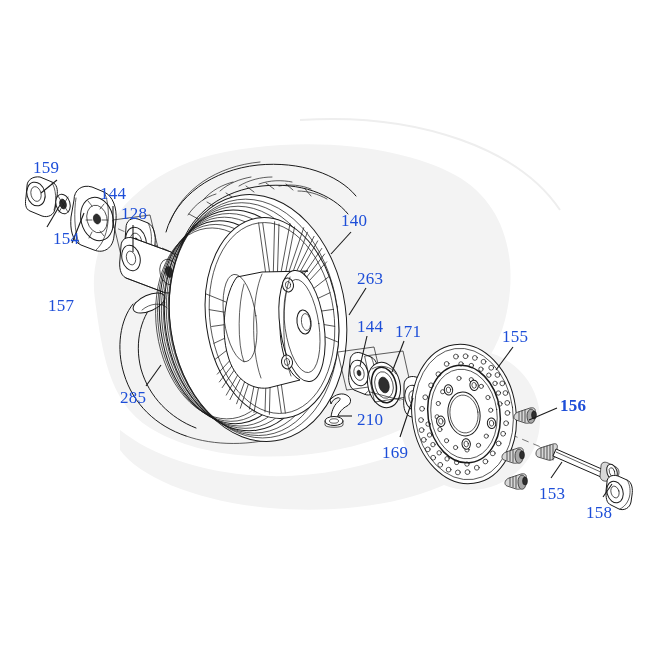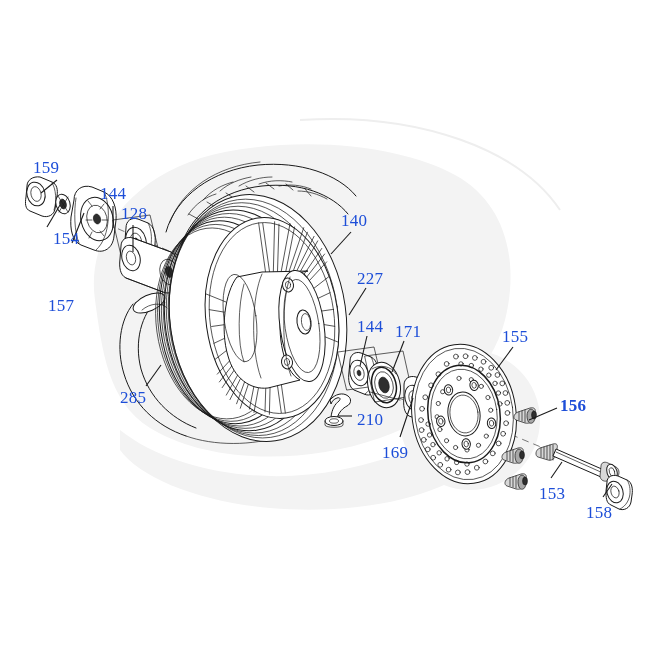--- a/index.html
+++ b/index.html
@@ -422,21 +422,21 @@
       </g>
   </svg>
 
   <div id="callout-layer">
       <div class="callout" style="left: 33px; top: 158px;">159</div>
       <div class="callout" style="left: 21px; top: 229px; margin-left: 32px;">154</div>
       <div class="callout" style="left: 100px; top: 184px;">144</div>
       <div class="callout" style="left: 48px; top: 248px; margin-top: 48px;">157</div>
       <div class="callout" style="left: 121px; top: 204px;">128</div>
       <div class="callout" style="left: 341px; top: 211px;">140</div>
-      <div class="callout" style="left: 357px; top: 269px;">227</div>
+      <div class="callout" style="left: 357px; top: 269px;">263</div>
       <div class="callout" style="left: 357px; top: 317px;">144</div>
       <div class="callout" style="left: 395px; top: 322px;">171</div>
       <div class="callout" style="left: 357px; top: 410px;">210</div>
       <div class="callout" style="left: 120px; top: 388px;">285</div>
       <div class="callout" style="left: 382px; top: 443px;">169</div>
       <div class="callout" style="left: 502px; top: 327px; font-family: Liberation Serif, serif;">155</div>
       <div class="callout" style="left: 560px; top: 396px; font-weight: bold;">156</div>
       <div class="callout" style="left: 539px; top: 484px;">153</div>
       <div class="callout" style="left: 586px; top: 503px;">158</div>
     </div>

